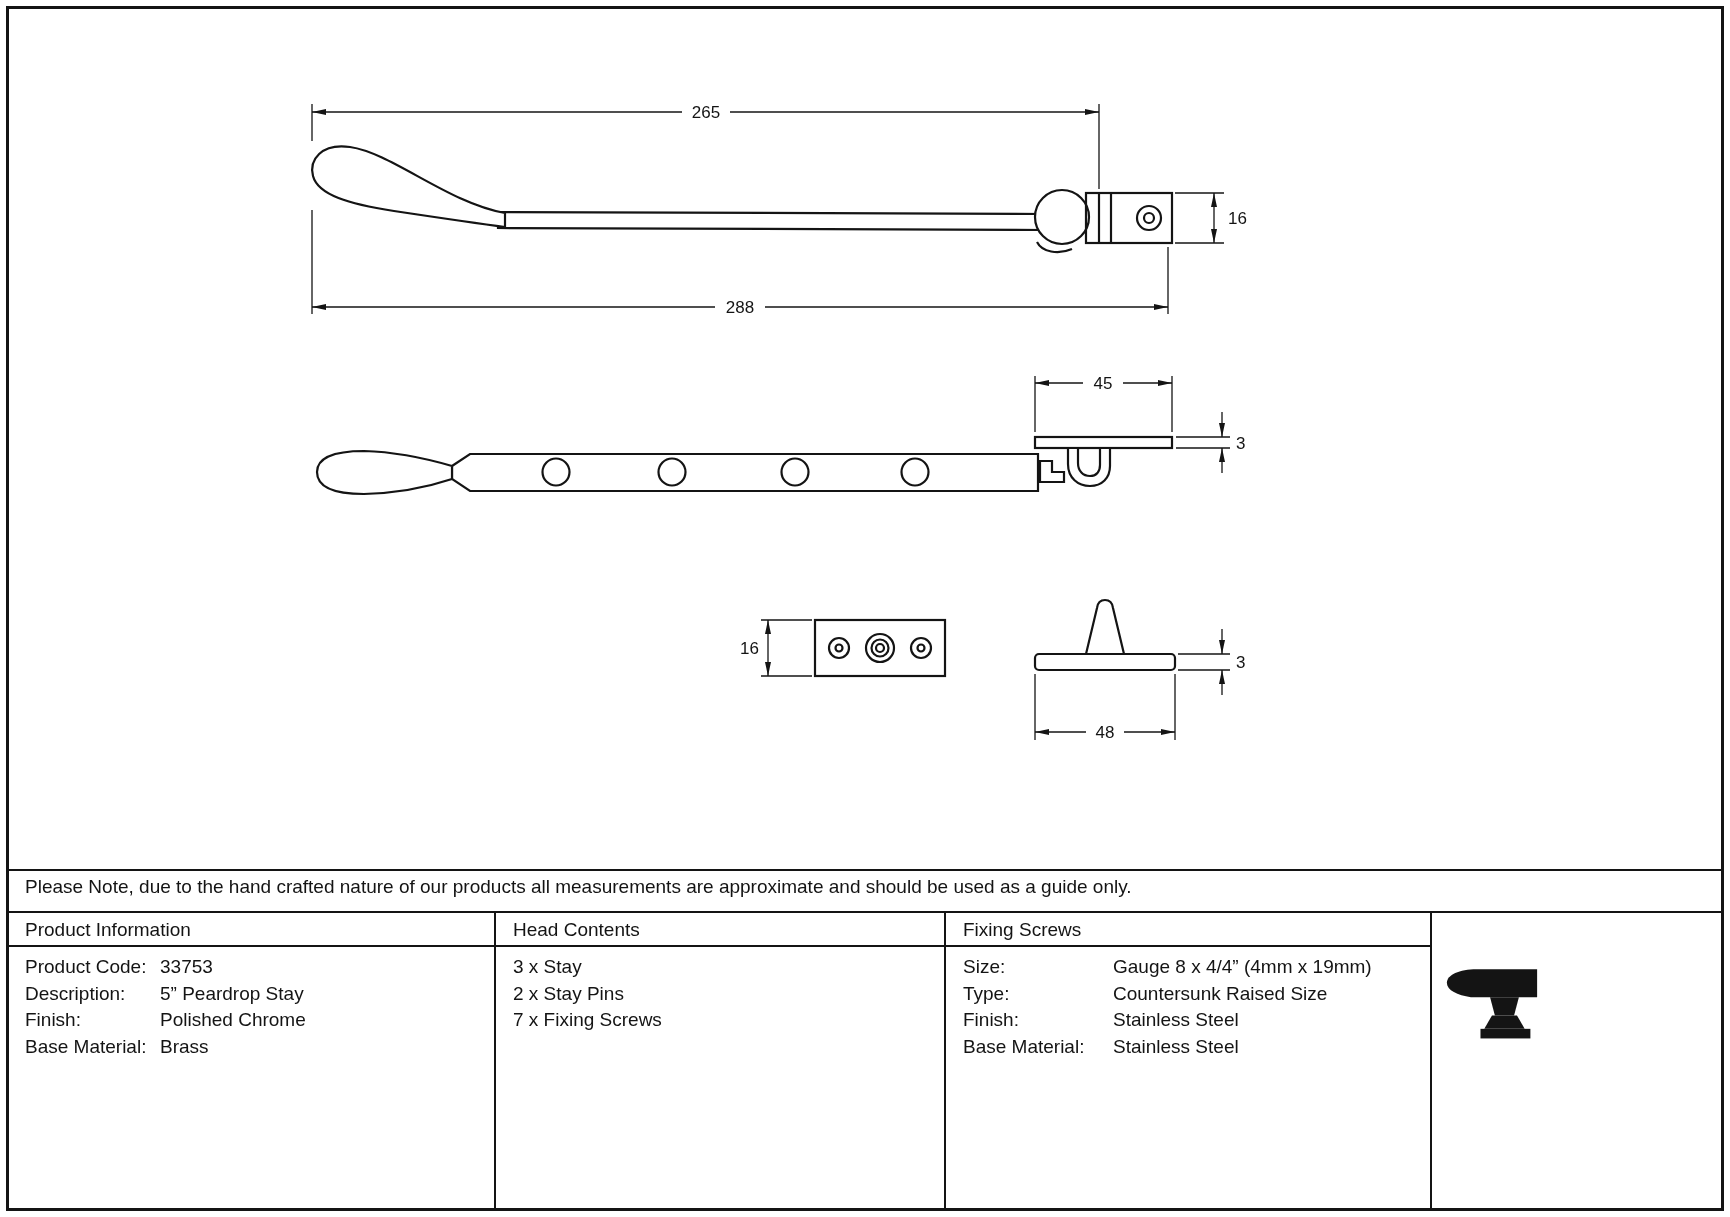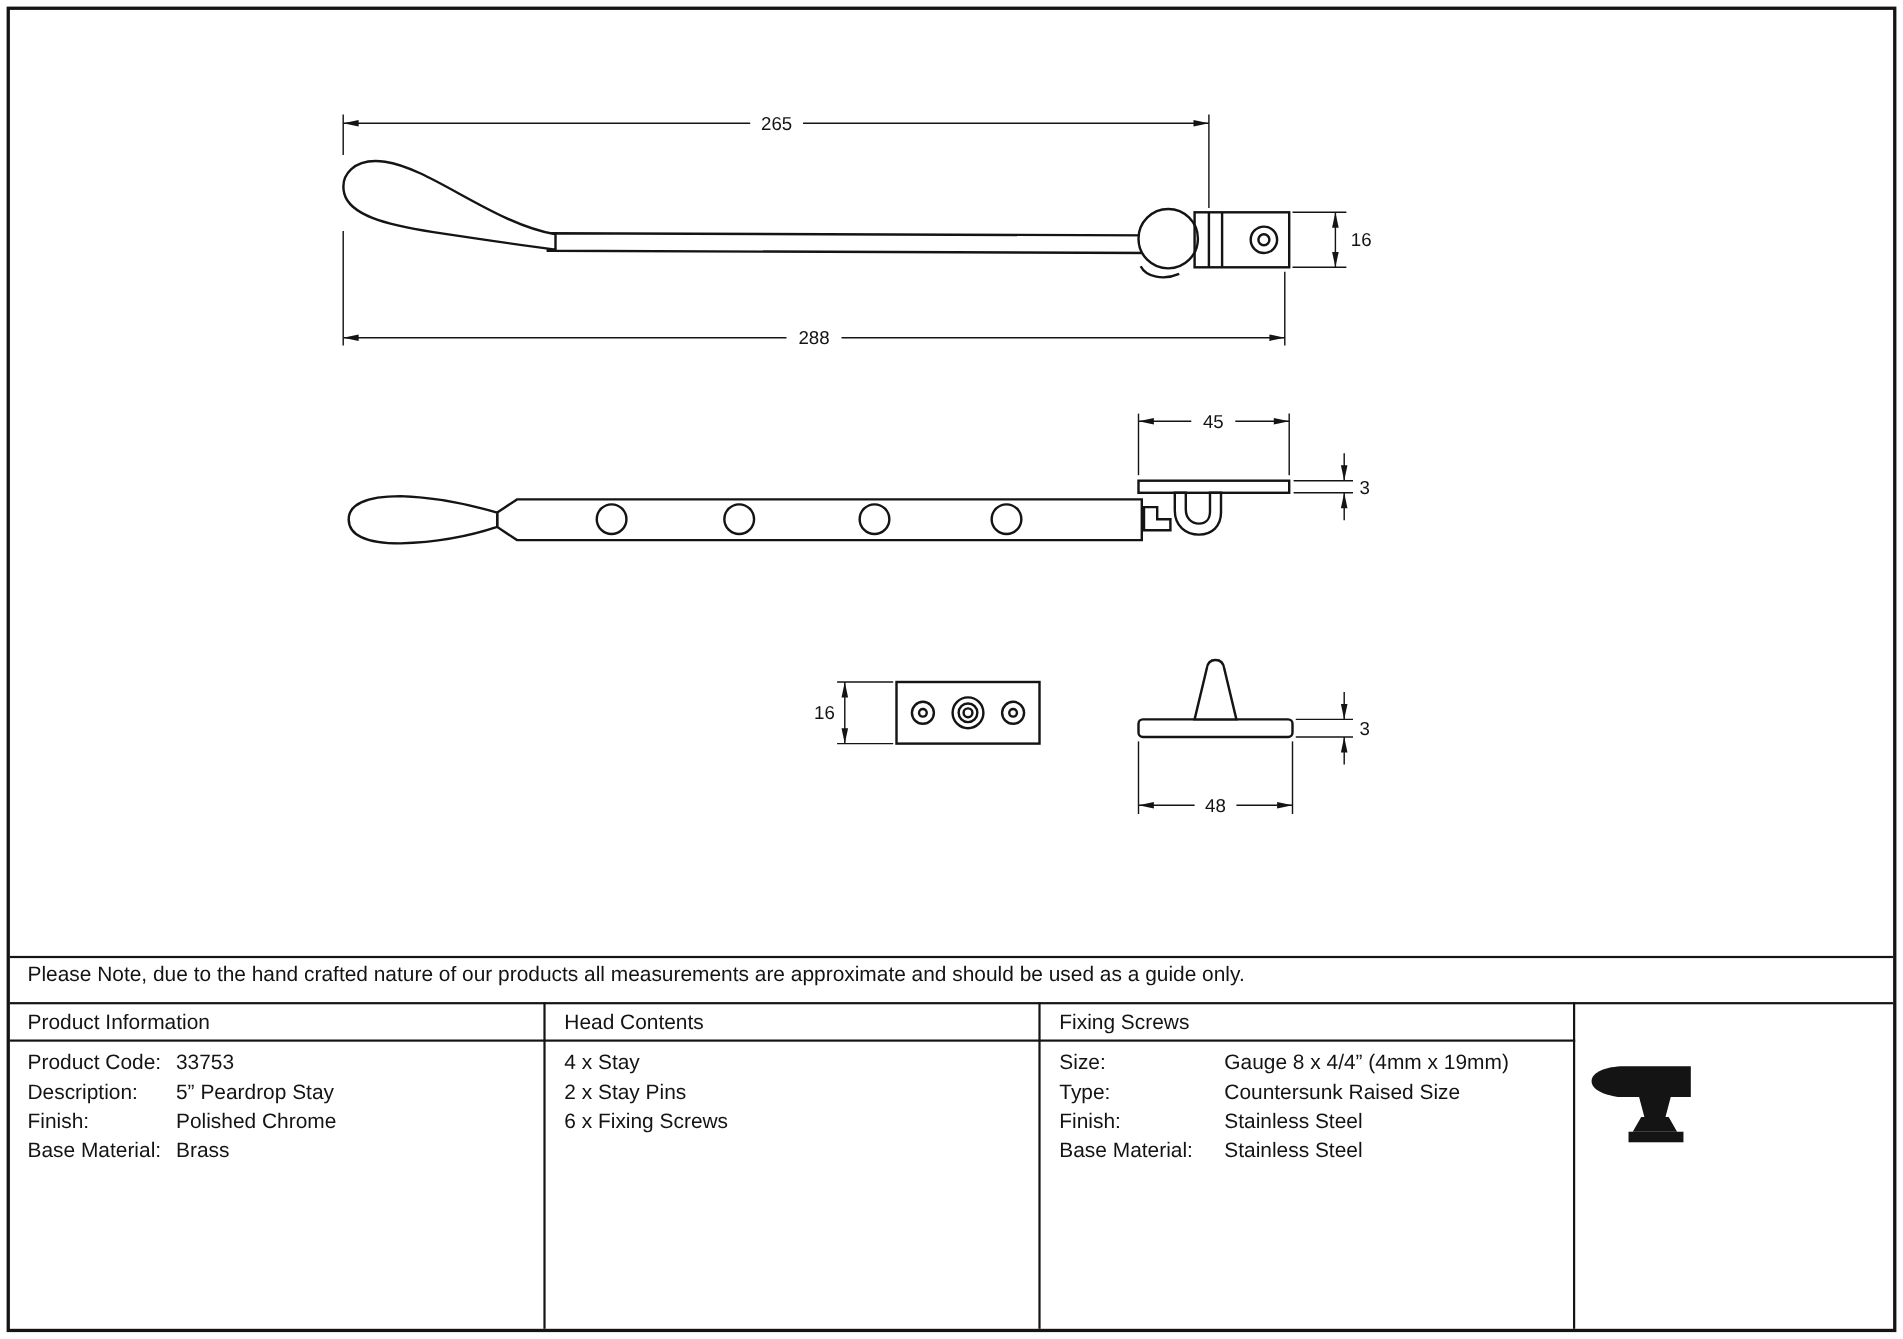--- a/index.html
+++ b/index.html
@@ -162,23 +162,23 @@
 
 <div class="txt" style="left:25px;top:956px">Product Code:</div>
 <div class="txt" style="left:160px;top:956px">33753</div>
 <div class="txt" style="left:25px;top:983px">Description:</div>
 <div class="txt" style="left:160px;top:983px">5” Peardrop Stay</div>
 <div class="txt" style="left:25px;top:1009px">Finish:</div>
 <div class="txt" style="left:160px;top:1009px">Polished Chrome</div>
 <div class="txt" style="left:25px;top:1036px">Base Material:</div>
 <div class="txt" style="left:160px;top:1036px">Brass</div>
 
-<div class="txt" style="left:513px;top:956px">4 x Stay</div>
+<div class="txt" style="left:513px;top:956px">3 x Stay</div>
 <div class="txt" style="left:513px;top:983px">2 x Stay Pins</div>
-<div class="txt" style="left:513px;top:1009px">6 x Fixing Screws</div>
+<div class="txt" style="left:513px;top:1009px">7 x Fixing Screws</div>
 
 <div class="txt" style="left:963px;top:956px">Size:</div>
 <div class="txt" style="left:1113px;top:956px">Gauge 8 x 4/4” (4mm x 19mm)</div>
 <div class="txt" style="left:963px;top:983px">Type:</div>
 <div class="txt" style="left:1113px;top:983px">Countersunk Raised Size</div>
 <div class="txt" style="left:963px;top:1009px">Finish:</div>
 <div class="txt" style="left:1113px;top:1009px">Stainless Steel</div>
 <div class="txt" style="left:963px;top:1036px">Base Material:</div>
 <div class="txt" style="left:1113px;top:1036px">Stainless Steel</div>
 

